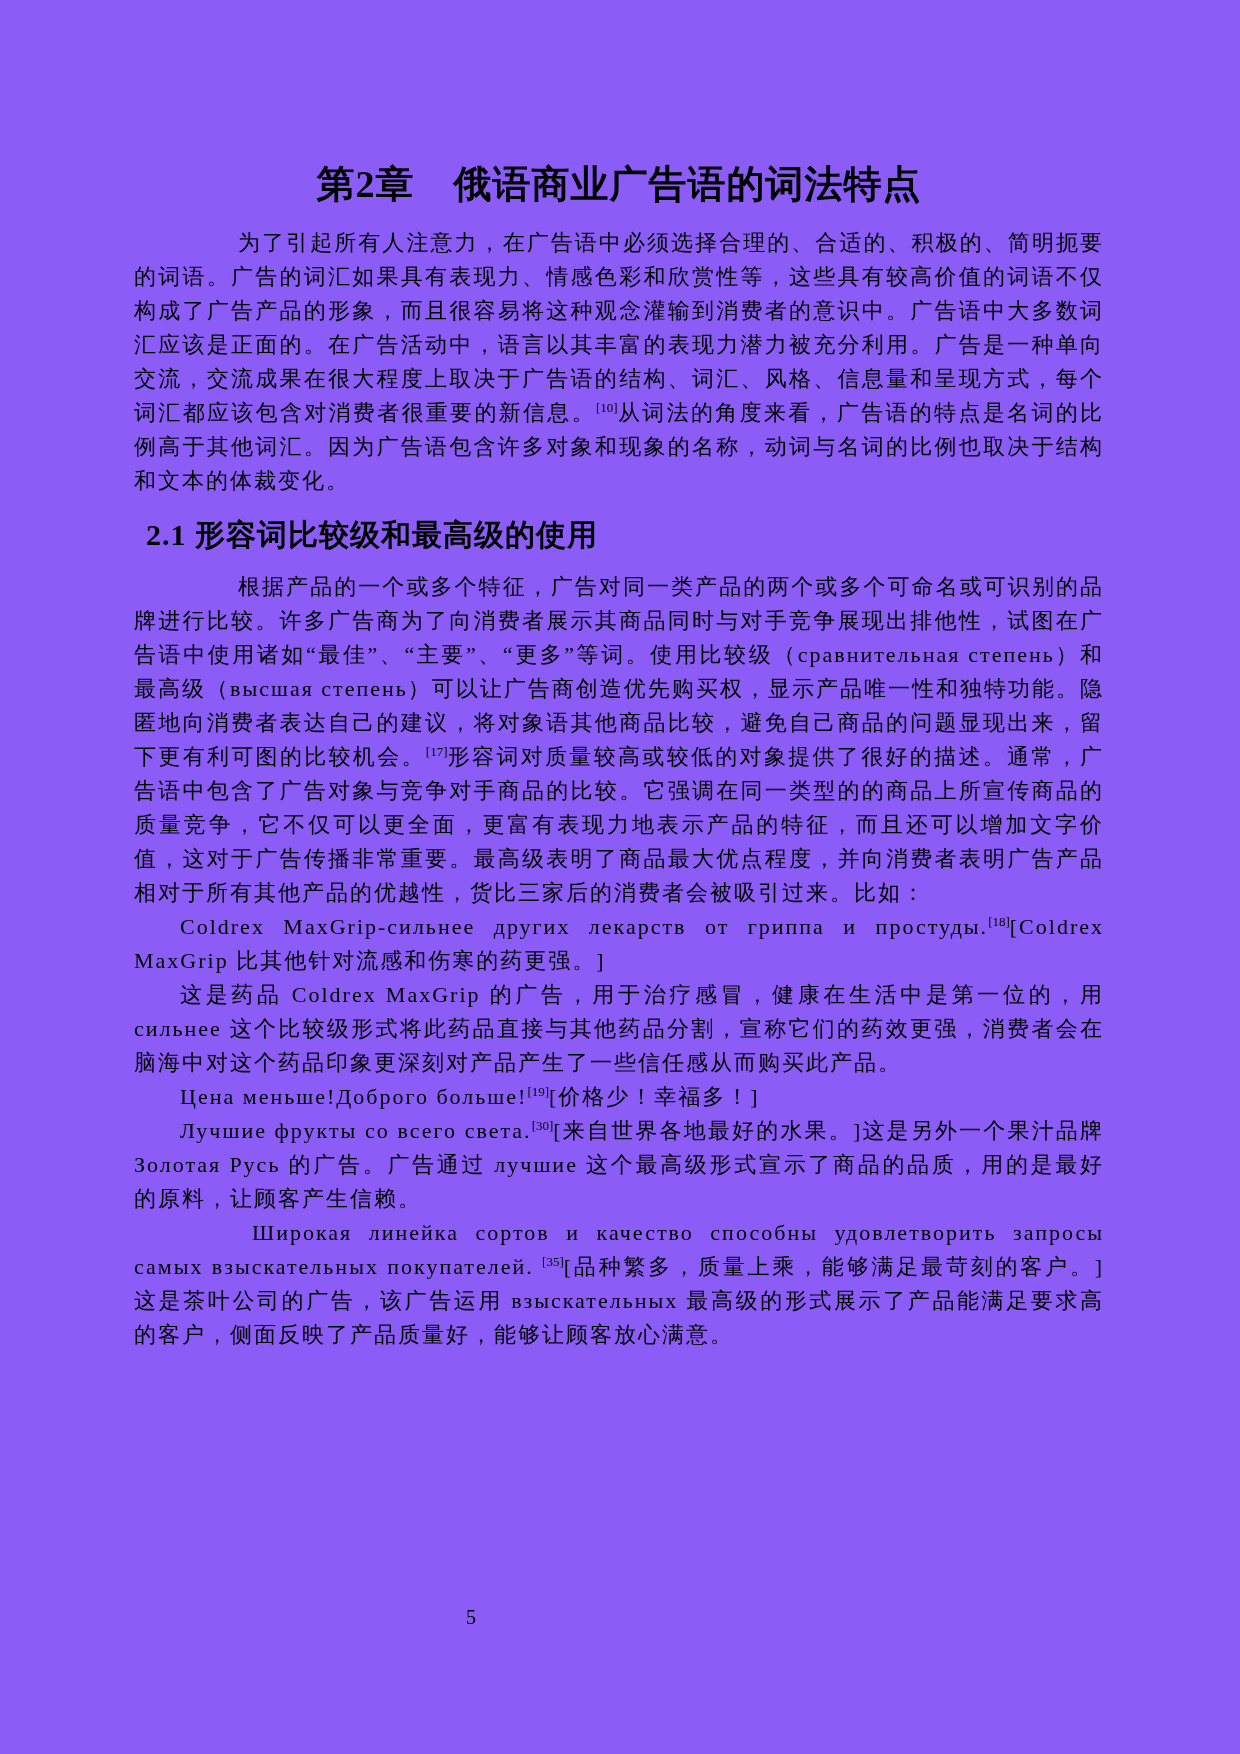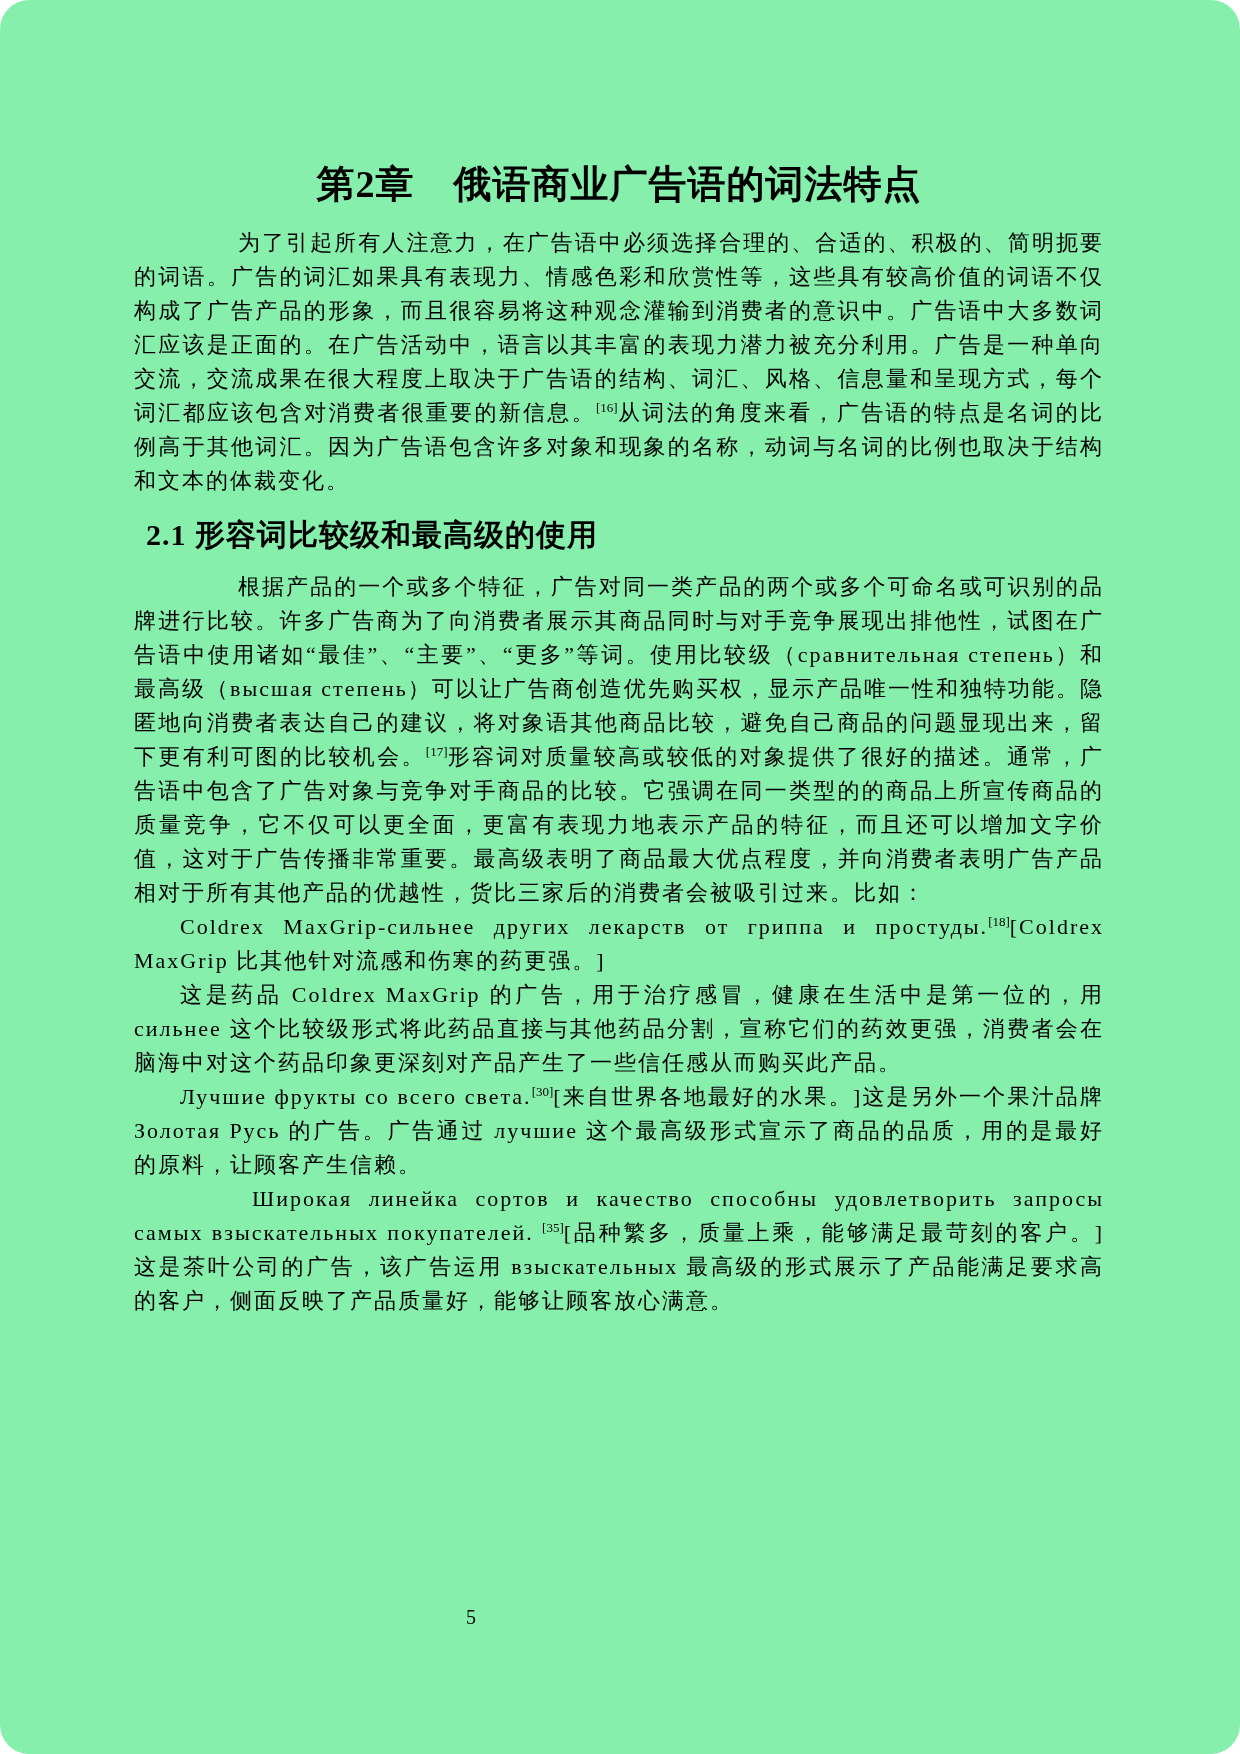--- a/index.html
+++ b/index.html
@@ -55,27 +55,28 @@
     position: absolute;
     left: 466px;
     top: 1605px;
     font-size: 20px;
     line-height: 24px;
   }
 </style>
 </head>
 <body>
 
-<div class="page" style="background: #86efac; color: rgb(0, 0, 0); border-radius: 29px;">
+<div class="page" style="background: #8b5cf6; color: rgb(0, 0, 0);">
   <div class="content">
     <h1 class="chapter-title">第2章　俄语商业广告语的词法特点</h1>
     <div id="document-body">
-        <p class="para indent-large"><span>为了引起所有人注意力，在广告语中必须选择合理的、合适的、积极的、简明扼要的词语。广告的词汇如果具有表现力、情感色彩和欣赏性等，这些具有较高价值的词语不仅构成了广告产品的形象，而且很容易将这种观念灌输到消费者的意识中。广告语中大多数词汇应该是正面的。在广告活动中，语言以其丰富的表现力潜力被充分利用。广告是一种单向交流，交流成果在很大程度上取决于广告语的结构、词汇、风格、信息量和呈现方式，每个词汇都应该包含对消费者很重要的新信息。</span><sup>[16]</sup><span>从词法的角度来看，广告语的特点是名词的比例高于其他词汇。因为广告语包含许多对象和现象的名称，动词与名词的比例也取决于结构和文本的体裁变化。</span></p>
+        <p class="para indent-large"><span>为了引起所有人注意力，在广告语中必须选择合理的、合适的、积极的、简明扼要的词语。广告的词汇如果具有表现力、情感色彩和欣赏性等，这些具有较高价值的词语不仅构成了广告产品的形象，而且很容易将这种观念灌输到消费者的意识中。广告语中大多数词汇应该是正面的。在广告活动中，语言以其丰富的表现力潜力被充分利用。广告是一种单向交流，交流成果在很大程度上取决于广告语的结构、词汇、风格、信息量和呈现方式，每个词汇都应该包含对消费者很重要的新信息。</span><sup>[10]</sup><span>从词法的角度来看，广告语的特点是名词的比例高于其他词汇。因为广告语包含许多对象和现象的名称，动词与名词的比例也取决于结构和文本的体裁变化。</span></p>
         <h2 class="section-heading">2.1 形容词比较级和最高级的使用</h2>
         <p class="para indent-large"><span>根据产品的一个或多个特征，广告对同一类产品的两个或多个可命名或可识别的品牌进行比较。许多广告商为了向消费者展示其商品同时与对手竞争展现出排他性，试图在广告语中使用诸如“最佳”、“主要”、“更多”等词。使用比较级（сравнительная степень）和最高级（высшая степень）可以让广告商创造优先购买权，显示产品唯一性和独特功能。隐匿地向消费者表达自己的建议，将对象语其他商品比较，避免自己商品的问题显现出来，留下更有利可图的比较机会。</span><sup>[17]</sup><span>形容词对质量较高或较低的对象提供了很好的描述。通常，广告语中包含了广告对象与竞争对手商品的比较。它强调在同一类型的的商品上所宣传商品的质量竞争，它不仅可以更全面，更富有表现力地表示产品的特征，而且还可以增加文字价值，这对于广告传播非常重要。最高级表明了商品最大优点程度，并向消费者表明广告产品相对于所有其他产品的优越性，货比三家后的消费者会被吸引过来。比如：</span></p>
         <p class="para indent-normal"><span>Coldrex MaxGrip-</span><span class="bold">сильнее</span><span> других лекарств от гриппа и простуды.</span><sup>[18]</sup><span>[Coldrex MaxGrip 比其他针对流感和伤寒的药更强。]</span></p>
         <p class="para indent-normal"><span>这是药品 Coldrex MaxGrip 的广告，用于治疗感冒，健康在生活中是第一位的，用 сильнее 这个比较级形式将此药品直接与其他药品分割，宣称它们的药效更强，消费者会在脑海中对这个药品印象更深刻对产品产生了一些信任感从而购买此产品。</span></p>
+        <p class="para indent-normal"><span>Цена </span><span class="bold">меньше</span><span>!Доброго </span><span class="bold">больше</span><span>!</span><sup>[19]</sup><span>[价格少！幸福多！]</span></p>
         <p class="para indent-normal"><span class="bold">Лучшие</span><span> фрукты со всего света.</span><sup>[30]</sup><span>[来自世界各地最好的水果。]这是另外一个果汁品牌 Золотая Русь 的广告。广告通过 лучшие 这个最高级形式宣示了商品的品质，用的是最好的原料，让顾客产生信赖。</span></p>
         <p class="para indent-xlarge"><span>Широкая линейка сортов и качество способны удовлетворить запросы </span><span class="bold">самых взыскательных</span><span> покупателей. </span><sup>[35]</sup><span>[品种繁多，质量上乘，能够满足最苛刻的客户。]这是茶叶公司的广告，该广告运用 взыскательных 最高级的形式展示了产品能满足要求高的客户，侧面反映了产品质量好，能够让顾客放心满意。</span></p>
       </div>
   </div>
   <div class="page-number">5</div>
 </div>
 
 </body></html>

